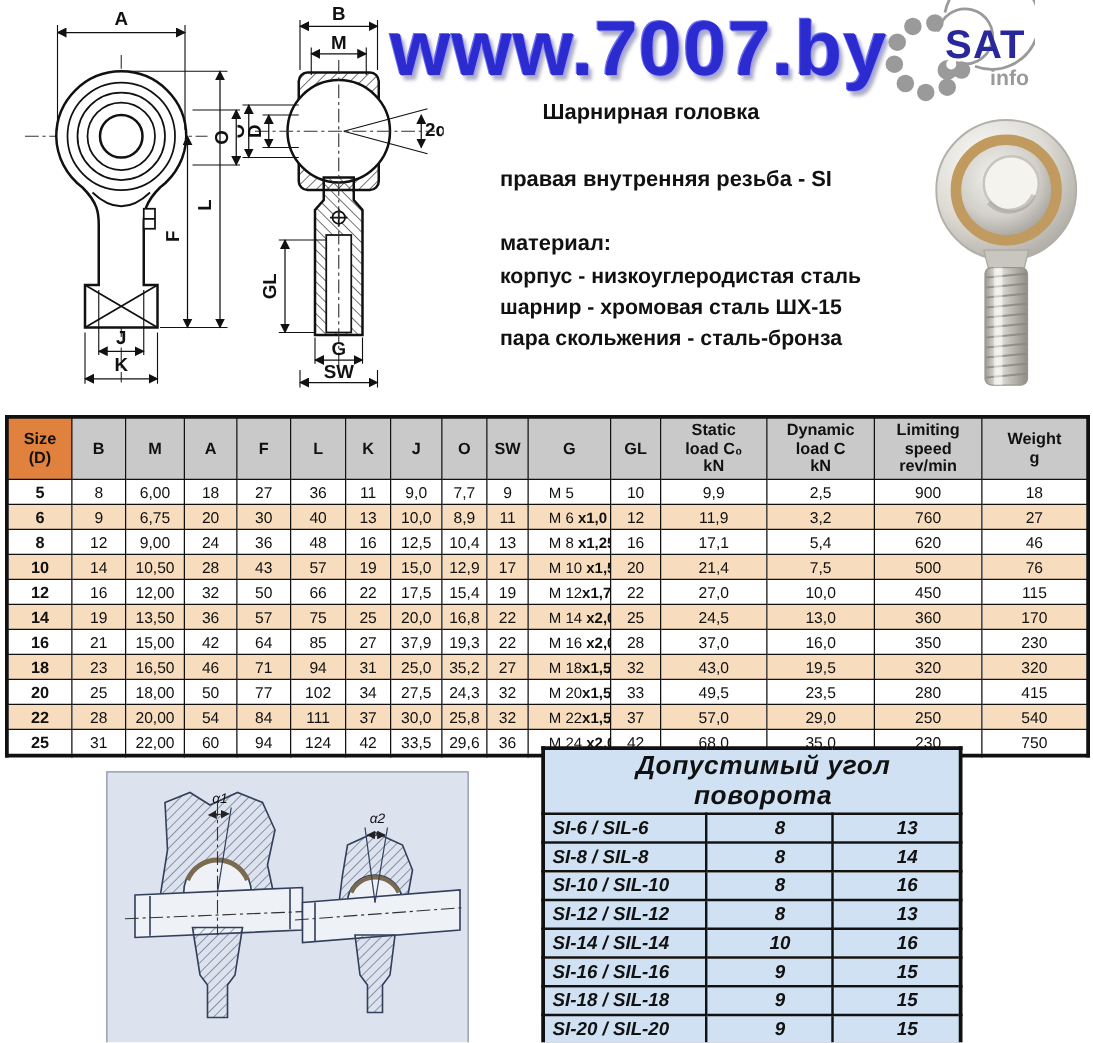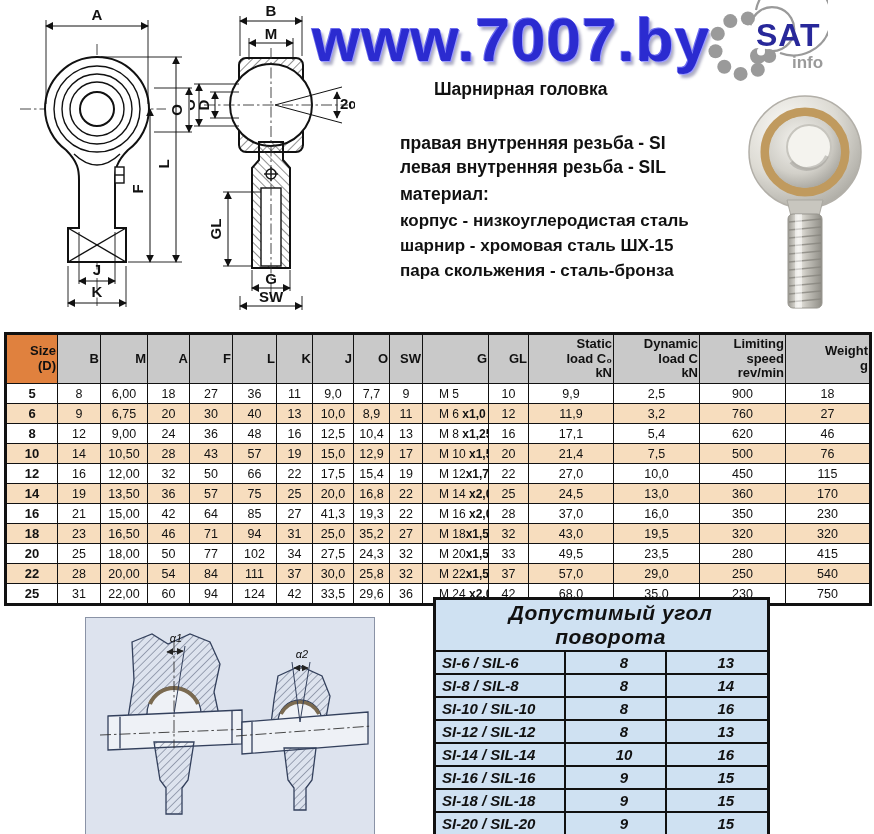--- a/index.html
+++ b/index.html
@@ -12,21 +12,21 @@
     color:var(--url-blue,#2b2bd0);
     text-shadow:1px 1px 0 #9a9aff,-1px -1px 0 #6d6df0,3px 4px 3px rgba(20,20,90,.35);}
   .prod-title{left:434px;top:79px;font-size:17.5px;font-weight:bold;}
   .thread-block{left:400px;top:131px;font-size:17.5px;font-weight:bold;line-height:24px;}
   .mat-head{left:400px;top:184px;font-size:17.5px;font-weight:bold;}
   .mat-block{left:400px;top:208px;font-size:17px;font-weight:bold;line-height:25px;}
 
   
   .main-table{border-collapse:collapse;table-layout:fixed;width:866px;border:3px solid #111;}
   .main-table th{background:var(--gray-header,#c9c9c9);border:1.5px solid #111;
-    font-size:13px;font-weight:bold;text-align:right;vertical-align:middle;
+    font-size:13px;font-weight:bold;text-align:center;vertical-align:middle;
     height:48px;white-space:pre-line;line-height:1.12;padding:0 1px;}
   .main-table th.size-th{background:var(--orange-header,#e0813e);}
   .main-table td{border:1.5px solid #111;height:19px;font-size:12.5px;text-align:center;
     vertical-align:middle;padding:0 1px;background:#fff;overflow:hidden;}
   .main-table tr.alt td{background:var(--peach-row,#f7ddbe);}
   .main-table td.size-td{font-weight:bold;font-size:13px;}
   .main-table td.g-td{text-align:left;padding-left:16px;font-size:12px;white-space:nowrap;}
 
   
   .angle-table{border-collapse:collapse;table-layout:fixed;width:334px;border:3px solid #111;}
@@ -200,21 +200,20 @@
         <circle cx="57" cy="51.5" r="4" fill="#fff"></circle>
       <text x="52" y="46" font-size="32" font-weight="bold" fill="#28289a" letter-spacing="1">SAT</text>
       <text x="88" y="68" font-size="17" font-weight="bold" fill="#9a9a9a">info</text>
     </svg>
   </div>
 
   <div class="abs prod-title">Шарнирная головка</div>
 
   <div class="abs thread-block">
     <div>правая внутренняя резьба - SI</div>
-    <div>левая внутренняя резьба - SIL</div>
   </div>
 
   <div class="abs mat-head">материал:</div>
   <div class="abs mat-block">
     <div>корпус - низкоуглеродистая сталь</div>
     <div>шарнир - хромовая сталь ШХ-15</div>
     <div>пара скольжения - сталь-бронза</div>
   </div>
 
   <div class="abs" style="left:741px;top:90px;width:128px;height:224px;">
@@ -419,21 +418,21 @@
             <td>170</td>
           </tr>
           <tr>
             <td class="size-td">16</td>
             <td>21</td>
             <td>15,00</td>
             <td>42</td>
             <td>64</td>
             <td>85</td>
             <td>27</td>
-            <td>41,3</td>
+            <td>37,9</td>
             <td>19,3</td>
             <td>22</td>
             <td class="g-td"><span>M 16 </span><b>x2,0</b></td>
             <td>28</td>
             <td>37,0</td>
             <td>16,0</td>
             <td>350</td>
             <td>230</td>
           </tr>
           <tr class="alt">

